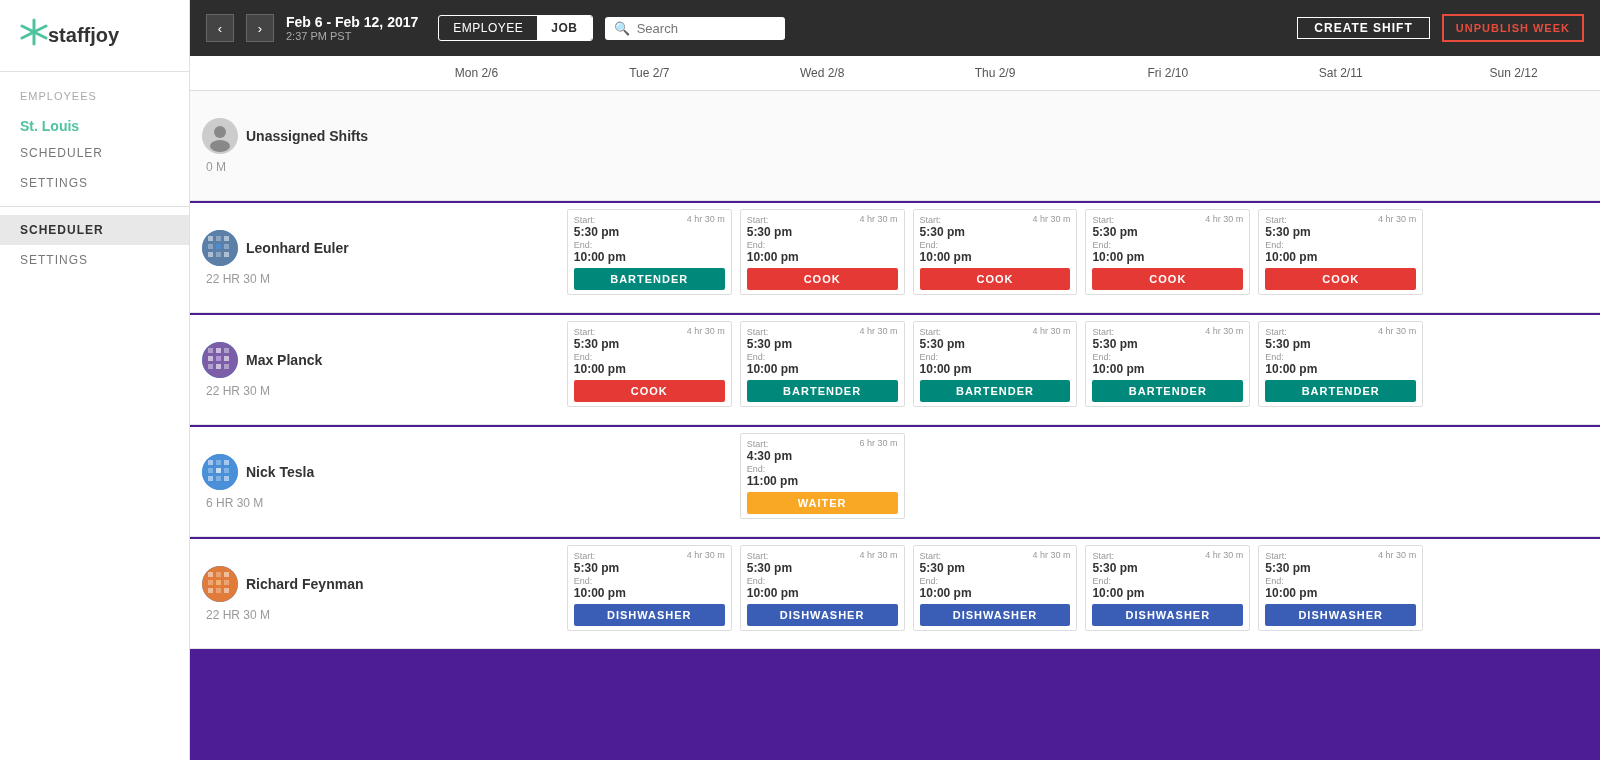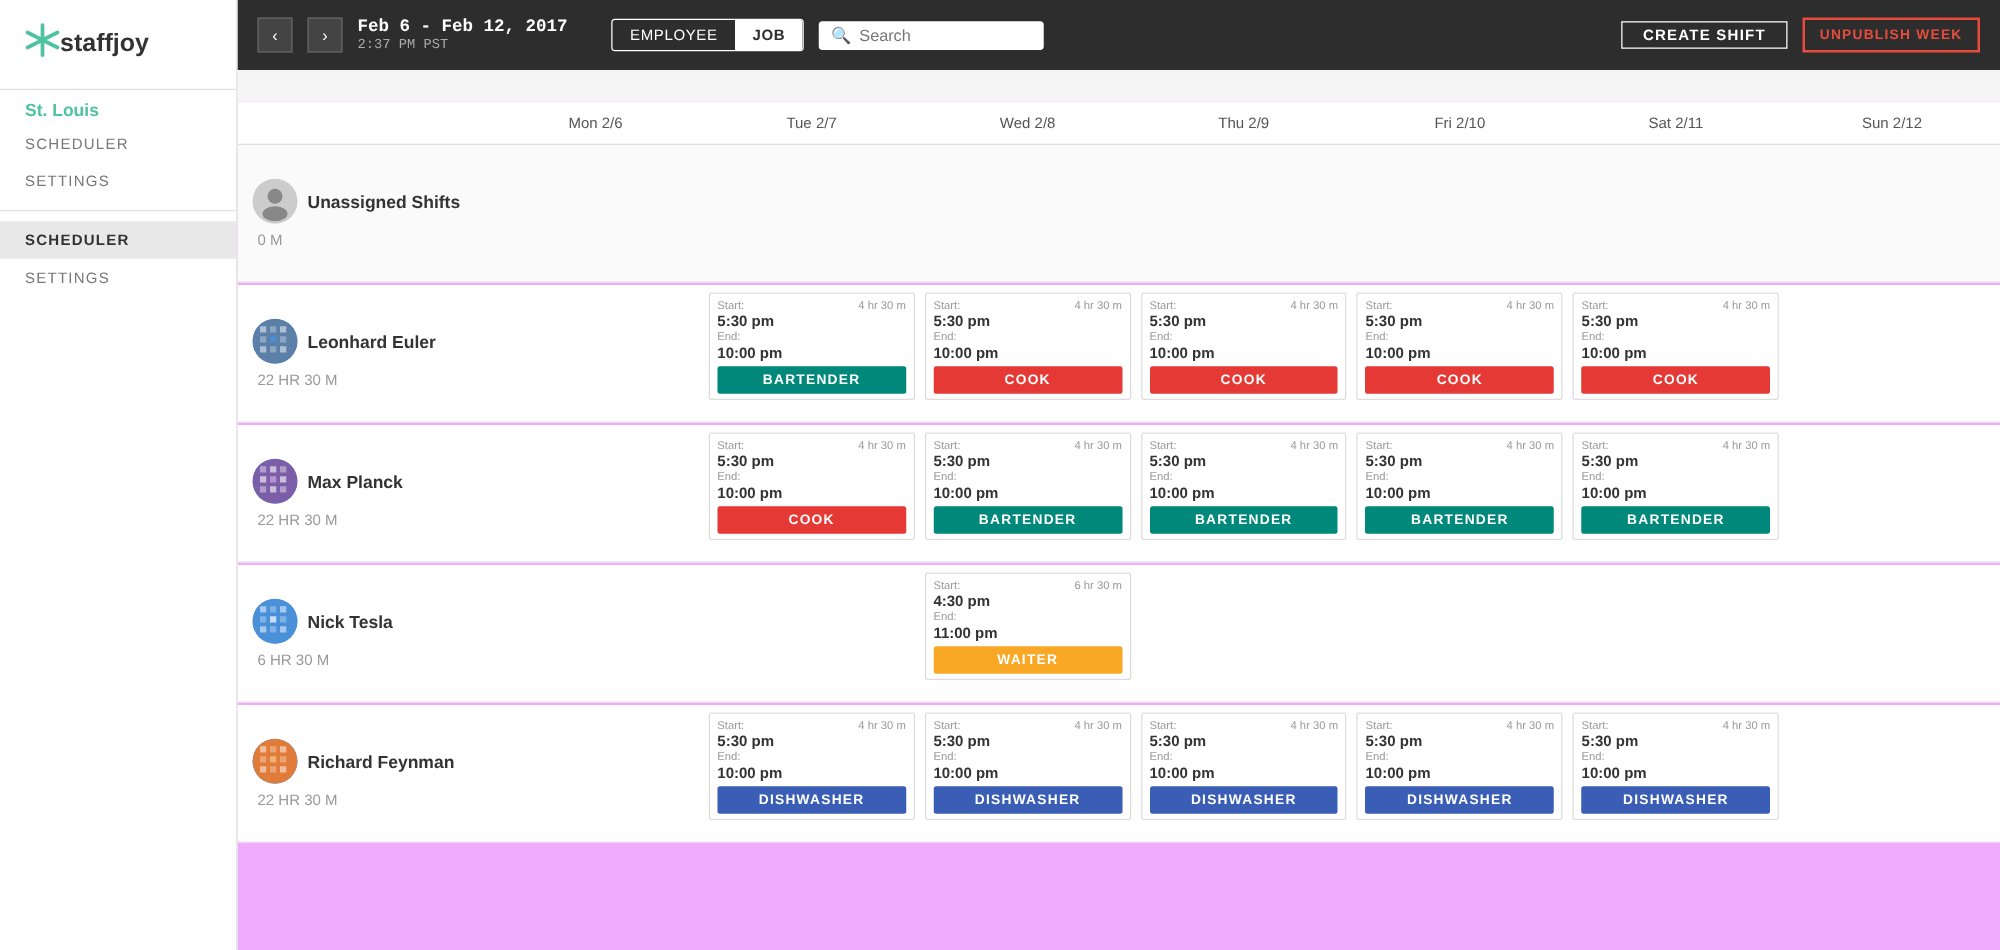--- a/index.html
+++ b/index.html
@@ -90,22 +90,21 @@
       height: 28px;
       display: flex;
       align-items: center;
       justify-content: center;
       cursor: pointer;
       font-size: 13px;
     }
     .date-range {
       color: #fff;
       font-size: 13px;
-      margin-right: 15px;
-      font-family: Liberation Mono, monospace;
+      margin-right: 0;
     }
     .date-range .main-date { font-weight: bold; font-size: 14px; display: block; }
     .date-range .sub-date { font-size: 11px; color: #aaa; display: block; }
 
     .toggle-group {
       display: flex;
       border: 1px solid #fff;
       border-radius: 3px;
       overflow: hidden;
       margin-left: 8px;
@@ -164,22 +163,21 @@
       font-size: 11px;
       letter-spacing: 1px;
       cursor: pointer;
       font-weight: bold;
     }
 
     
     #calendar {
       flex: 1;
       overflow-y: auto;
-      background: #f0abfc;
-      margin-top: 25px;
+      background: #4c1d95;
     }
 
     
     .day-headers {
       display: grid;
       grid-template-columns: 200px repeat(7, 1fr);
       background: #fff;
       border-bottom: 1px solid #ddd;
       padding: 10px 0;
       position: sticky;
@@ -313,20 +311,21 @@
     <span class="logo-asterisk">
       <svg width="28" height="28" viewBox="0 0 28 28">
         <line x1="14" y1="2" x2="14" y2="26" stroke="#4fc3a1" stroke-width="3" stroke-linecap="round"></line>
         <line x1="2" y1="8" x2="26" y2="20" stroke="#4fc3a1" stroke-width="3" stroke-linecap="round"></line>
         <line x1="2" y1="20" x2="26" y2="8" stroke="#4fc3a1" stroke-width="3" stroke-linecap="round"></line>
       </svg>
     </span>
     <span class="logo-text">staffjoy</span>
   </div>
 
+  <div class="sidebar-section-label">EMPLOYEES</div>
 
   <div class="sidebar-location">St. Louis</div>
   <div class="sidebar-item">SCHEDULER</div>
   <div class="sidebar-item">SETTINGS</div>
 
   <div class="sidebar-divider"></div>
 
   <div class="sidebar-item active">SCHEDULER</div>
   <div class="sidebar-item">SETTINGS</div>
 </div>

